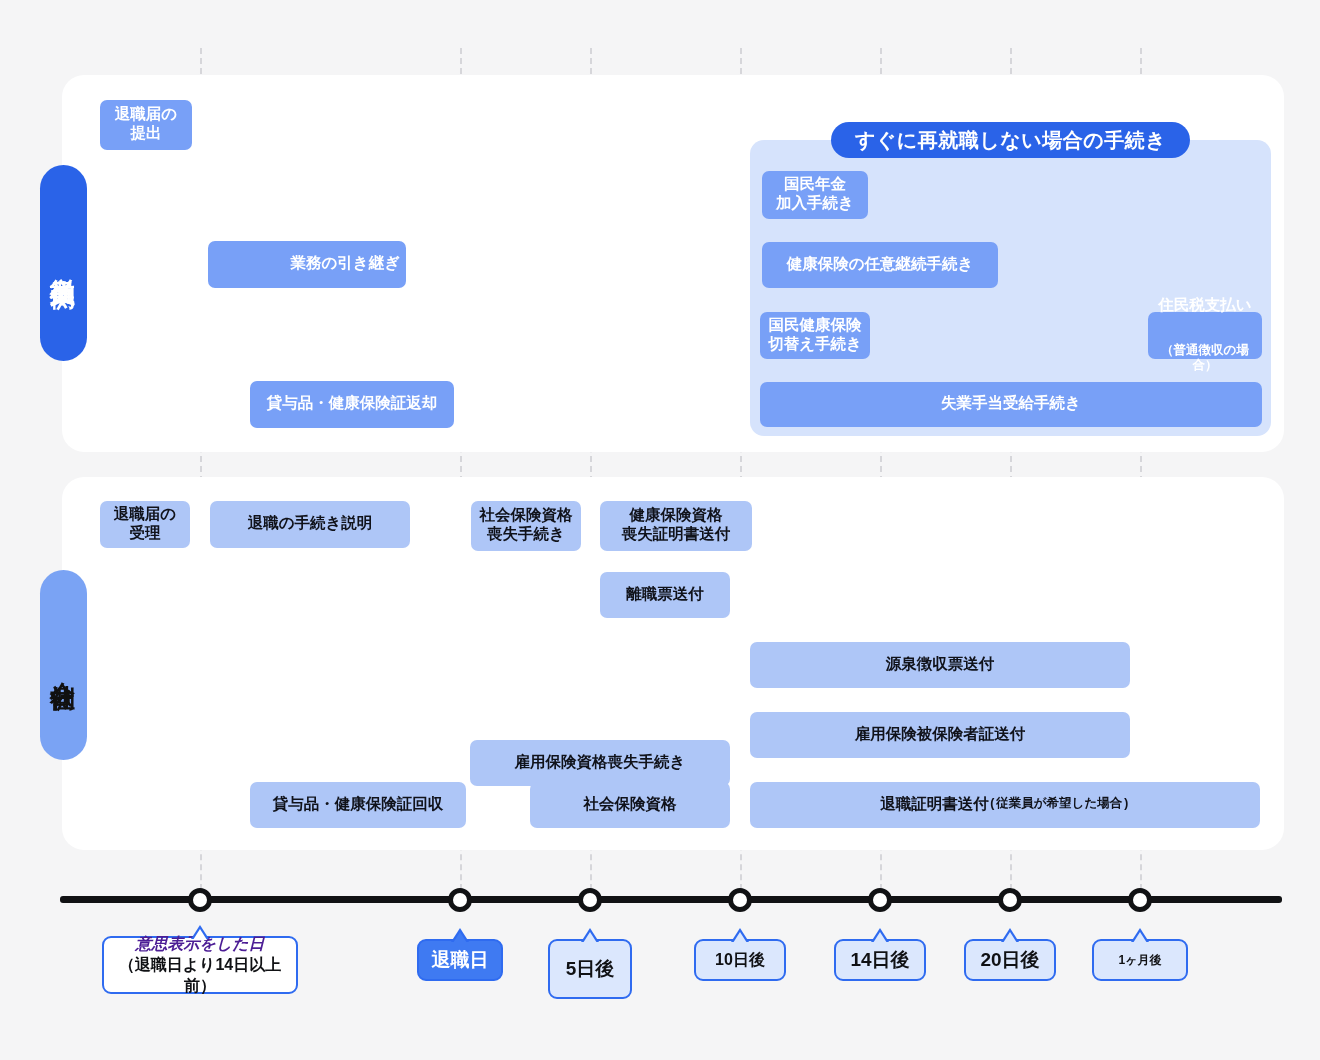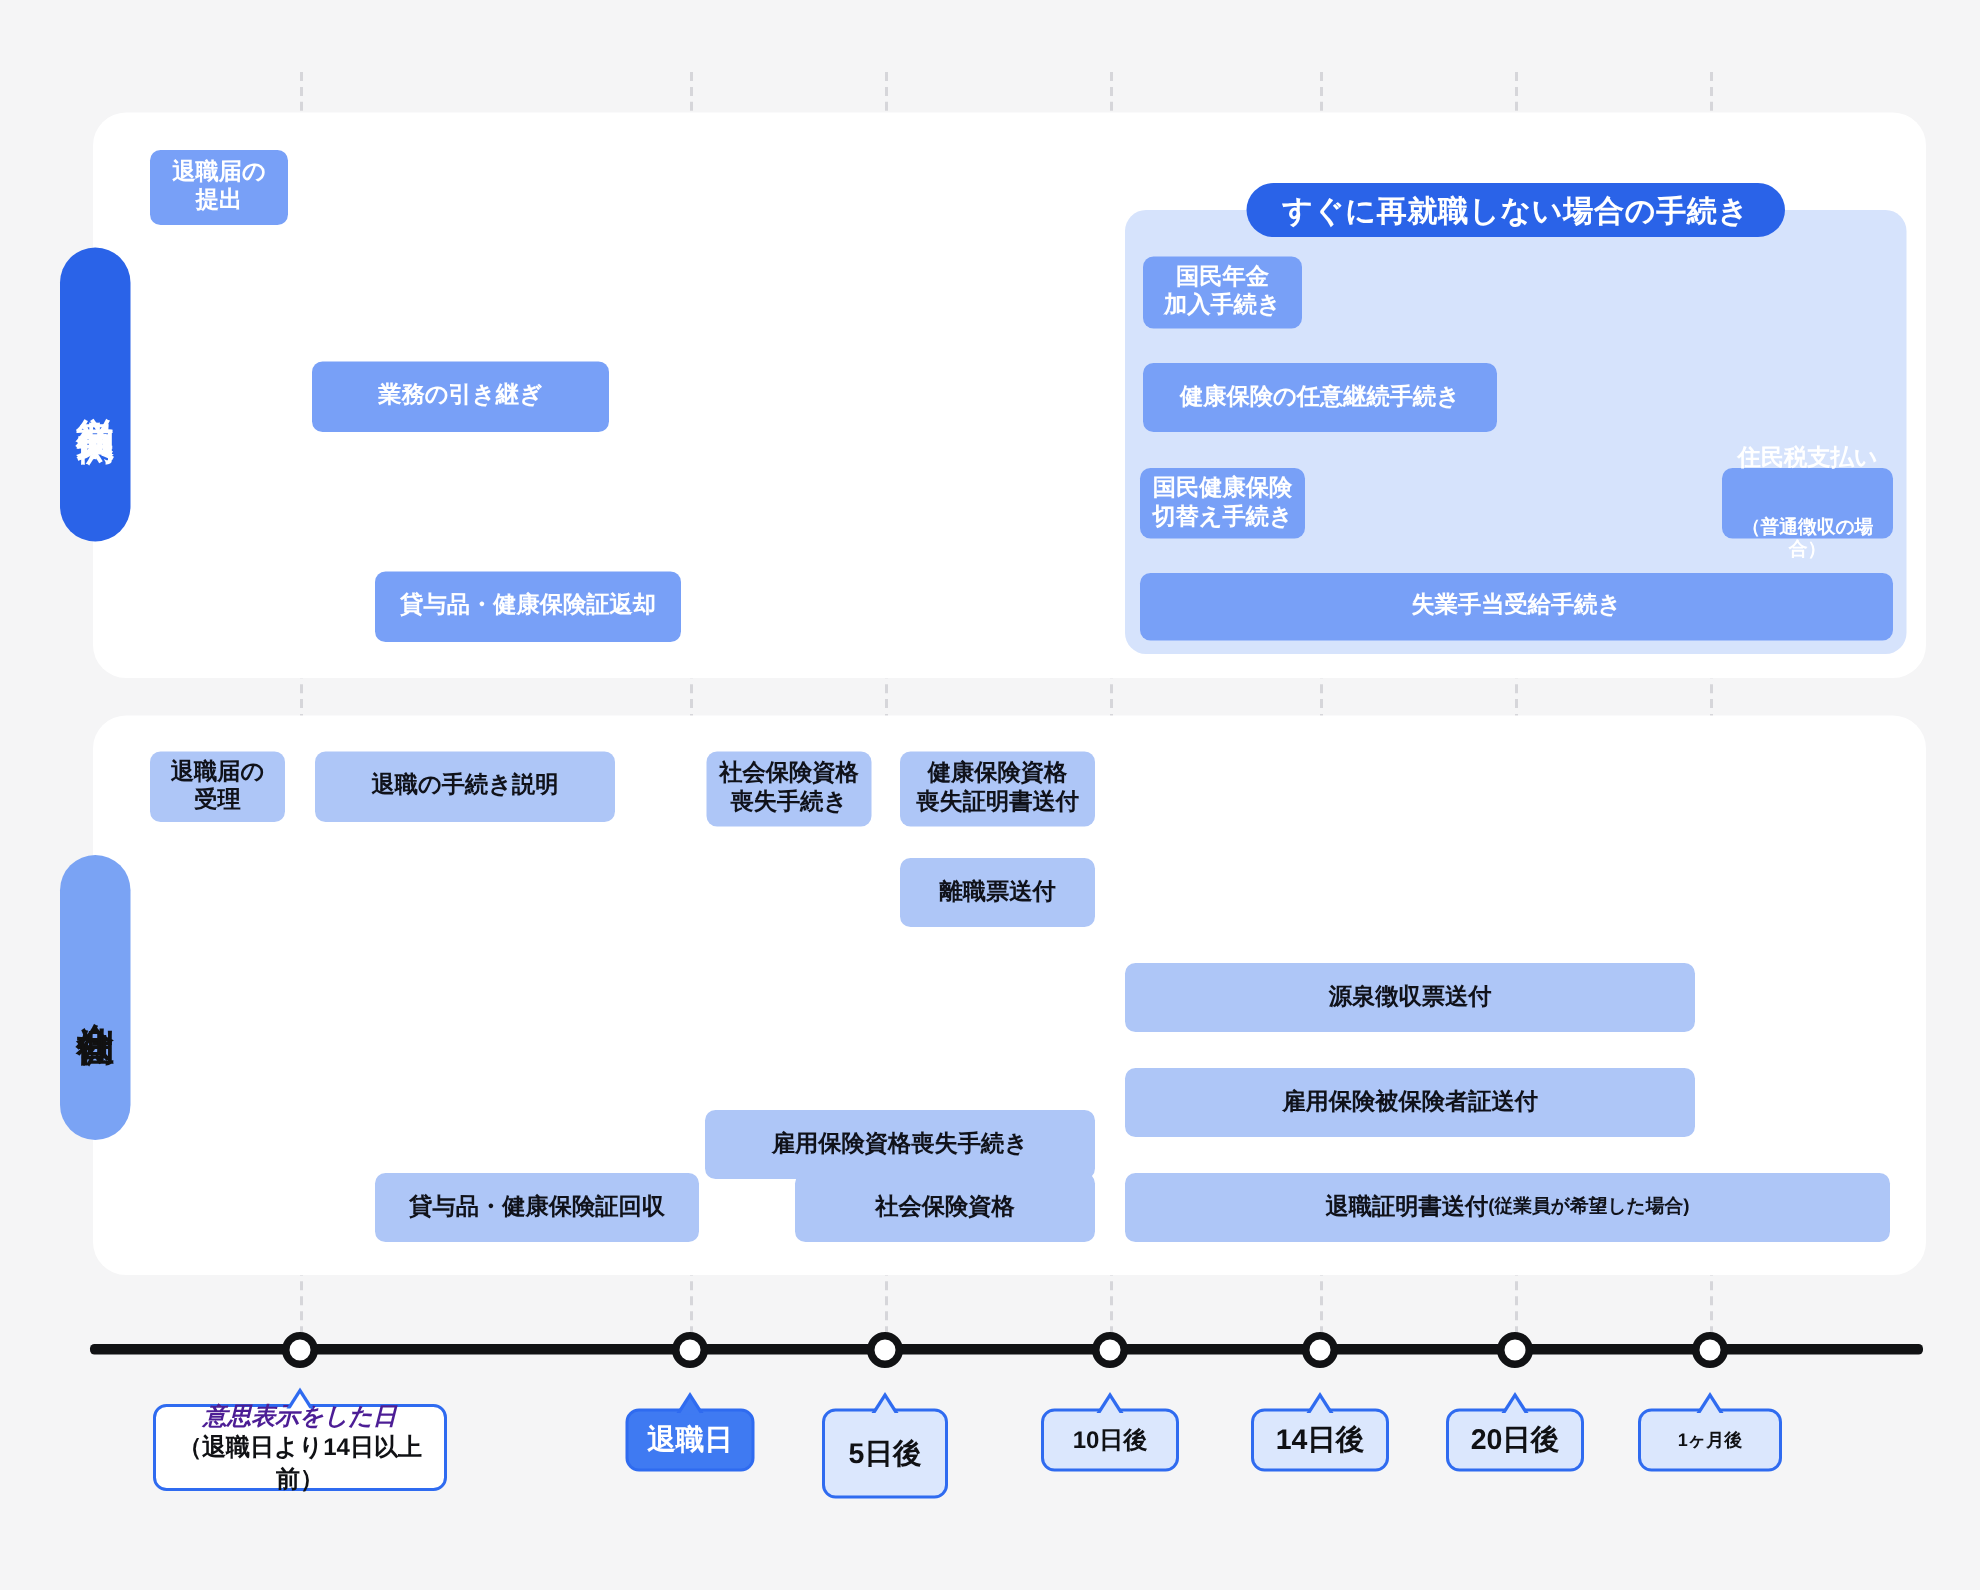--- a/index.html
+++ b/index.html
@@ -93,20 +93,21 @@
     border-radius: 7px;
     display: flex;
     flex-direction: column;
     align-items: center;
     justify-content: center;
     text-align: center;
     font-weight: bold;
     line-height: 1.22;
     box-sizing: border-box;
     padding: 2px 6px;
+    font-family: Liberation Mono, monospace;
   }
   .task.emp {
     background: #78a0f7;
     color: #ffffff;
     font-size: 15.5px;
   }
   .task.comp {
     background: #aec6f7;
     color: #10121a;
     font-size: 15.5px;
@@ -203,21 +204,21 @@
   <div id="highlight-region"></div>
   <div id="highlight-badge">
     <span>すぐに再就職しない場合の手続き</span>
   </div>
 
   <div class="task emp" style="left:100px; top:100px; width:92px; height:50px;">
     <span class="line">退職届の</span>
     <span class="line">提出</span>
   </div>
 
-  <div class="task emp" style="left:208px; top:241px; width:198px; height:47px;">
+  <div class="task emp" style="left:208px; top:241px; width:198px; height:47px;align-items:flex-end;">
     <span class="line">業務の引き継ぎ</span>
   </div>
 
   <div class="task emp" style="left:250px; top:381px; width:204px; height:47px;">
     <span class="line">貸与品・健康保険証返却</span>
   </div>
 
   <div class="task emp" style="left:762px; top:171px; width:106px; height:48px;">
     <span class="line">国民年金</span>
     <span class="line">加入手続き</span>
@@ -254,21 +255,21 @@
 
   <div class="task comp" style="left:210px; top:501px; width:200px; height:47px;">
     <span class="line">退職の手続き説明</span>
   </div>
 
   <div class="task comp" style="left:471px; top:501px; width:110px; height:50px;">
     <span class="line">社会保険資格</span>
     <span class="line">喪失手続き</span>
   </div>
 
-  <div class="task comp" style="left:600px; top:501px; width:130px; height:50px;align-items:center;">
+  <div class="task comp" style="left:600px; top:501px; width:152px; height:50px;align-items:center;">
     <span class="line">健康保険資格</span>
     <span class="line">喪失証明書送付</span>
   </div>
 
   <div class="task comp" style="left:600px; top:572px; width:130px; height:46px;">
     <span class="line">離職票送付</span>
   </div>
 
   <div class="task comp" style="left:750px; top:642px; width:380px; height:46px;">
     <span class="line">源泉徴収票送付</span>

